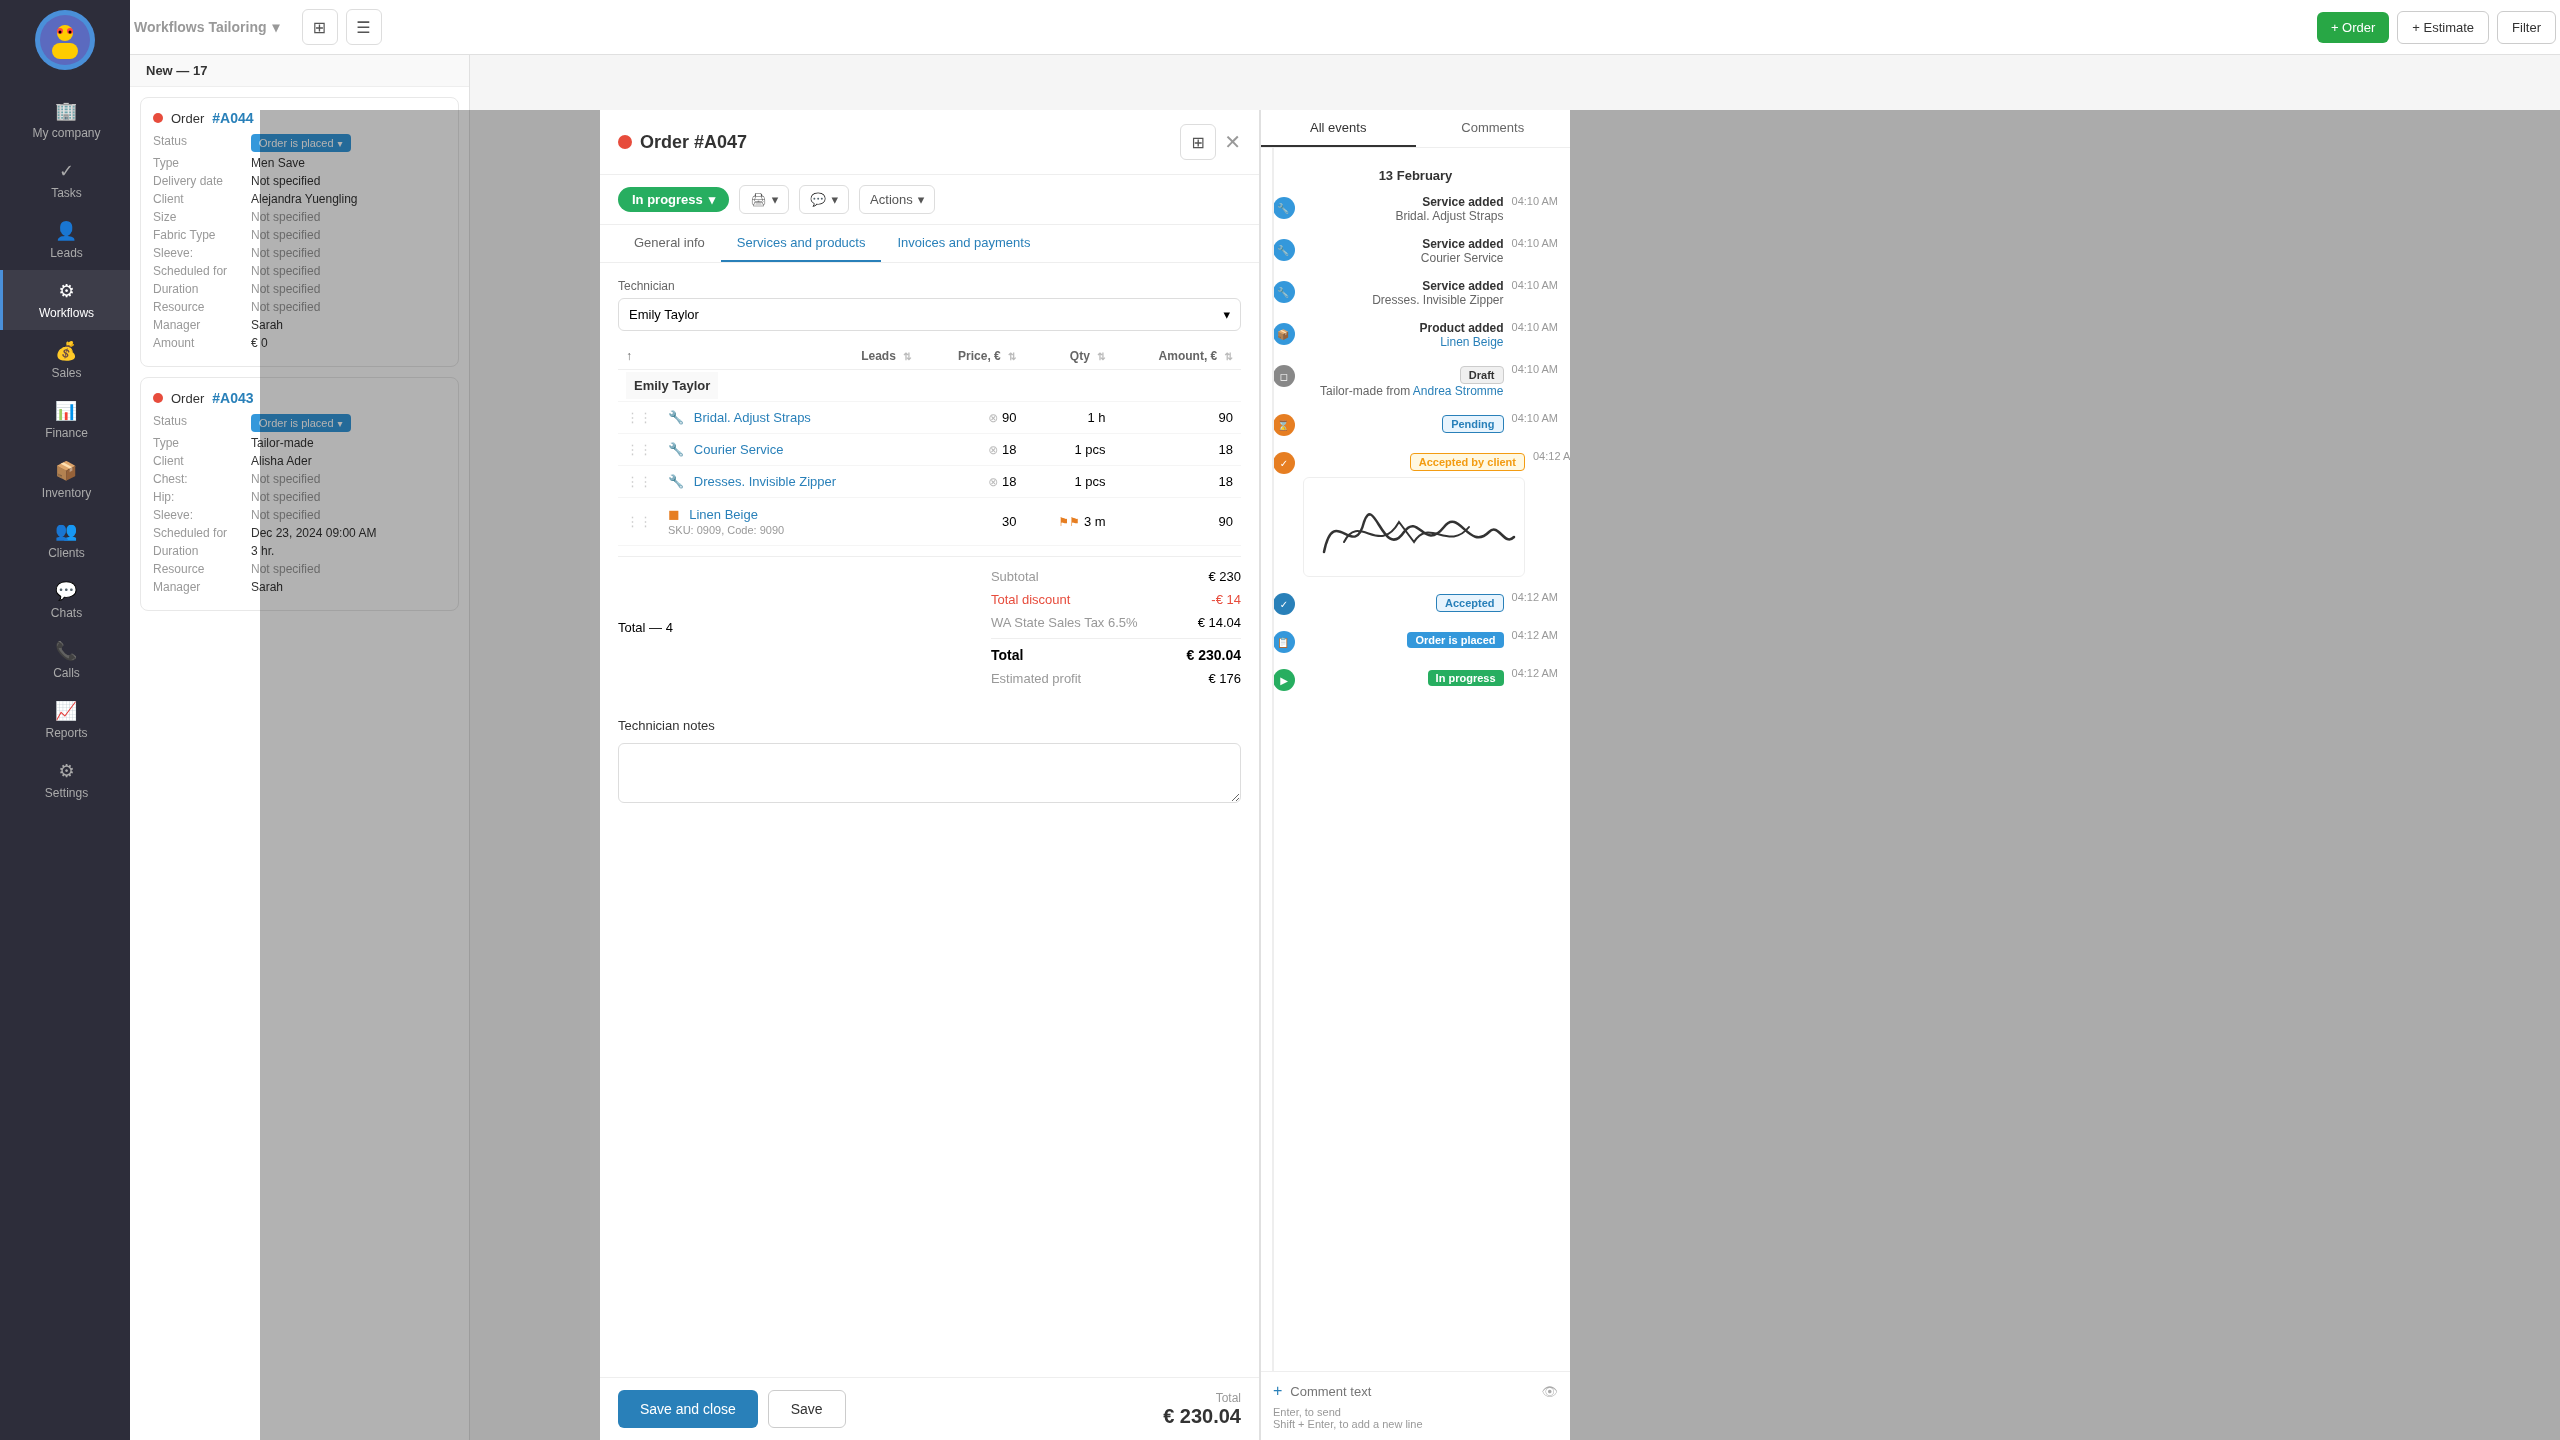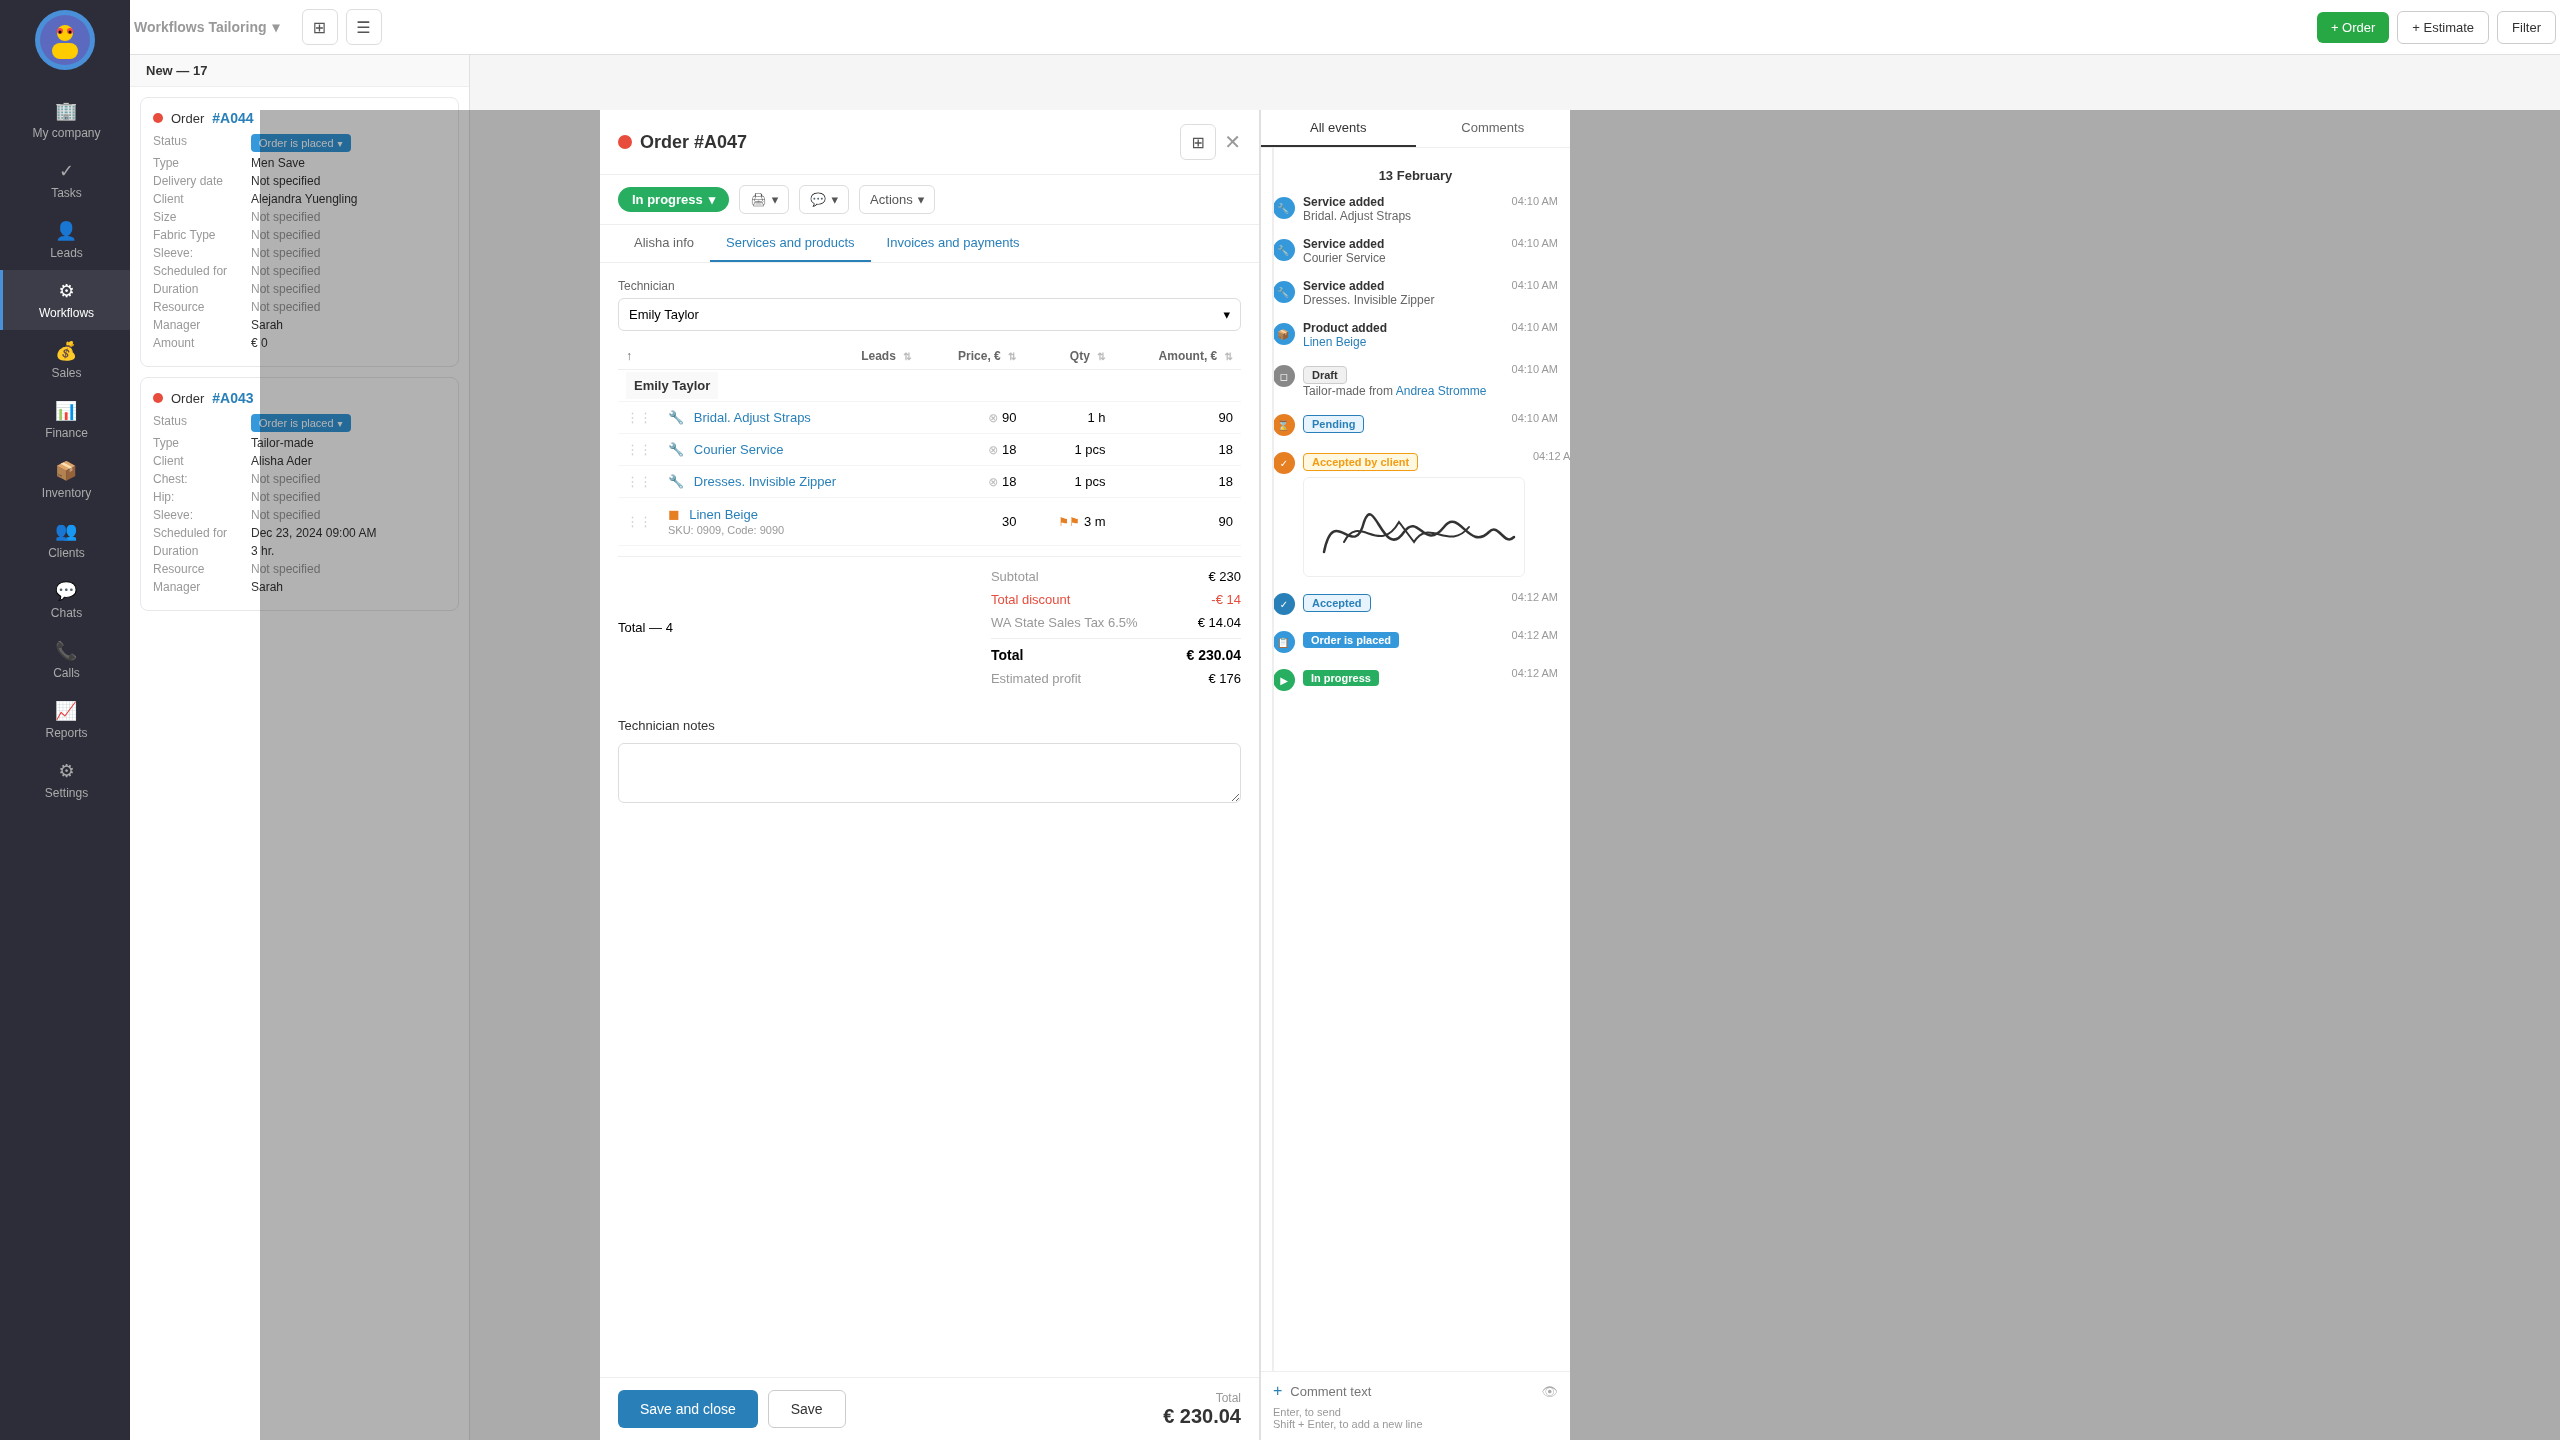--- a/index.html
+++ b/index.html
@@ -161,21 +161,21 @@
     }
     .activity-tabs { display: flex; border-bottom: 1px solid #eee; }
     .activity-tab { flex: 1; padding: 10px; text-align: center; font-size: 13px; cursor: pointer; color: #666; border-bottom: 2px solid transparent; }
     .activity-tab.active { color: #333; border-bottom-color: #333; font-weight: 500; }
     .activity-body { flex: 1; overflow-y: auto; padding: 12px; }
     .activity-date-header { text-align: center; font-weight: 600; font-size: 13px; color: #333; margin: 8px 0 12px; }
     .activity-item { display: flex; gap: 8px; margin-bottom: 14px; }
     .activity-icon { width: 22px; height: 22px; border-radius: 50%; background: #3498db; flex-shrink: 0; display: flex; align-items: center; justify-content: center; color: #fff; font-size: 10px; margin-top: 2px; }
     .activity-icon.orange { background: #e67e22; }
     .activity-icon.green { background: #27ae60; }
-    .activity-content { flex: 1; }
+    .activity-content { flex: 1; text-align: right; }
     .activity-title { font-size: 12px; font-weight: 600; color: #333; }
     .activity-subtitle { font-size: 12px; color: #666; }
     .activity-time { font-size: 11px; color: #999; margin-left: auto; white-space: nowrap; }
     .activity-badge { display: inline-block; padding: 2px 8px; border-radius: 4px; font-size: 11px; font-weight: 600; margin-top: 3px; }
     .badge-draft { background: #f0f0f0; color: #333; border: 1px solid #ccc; }
     .badge-pending { background: #e8f4fd; color: #2980b9; border: 1px solid #2980b9; }
     .badge-accepted { background: #e8f4fd; color: #2980b9; border: 1px solid #2980b9; }
     .badge-accepted-client { background: #fff8e1; color: #f39c12; border: 1px solid #f39c12; }
     .badge-order-placed { background: #3498db; color: #fff; }
     .badge-in-progress { background: #27ae60; color: #fff; }
@@ -420,21 +420,21 @@
               <span>▾</span>
             </button>
             <button class="icon-btn">
               <span>Actions</span>
               <span>▾</span>
             </button>
           </div>
 
           <div class="modal-tabs">
             <div class="modal-tab">
-              <span>Alisha info</span>
+              <span>General info</span>
             </div>
             <div class="modal-tab active">
               <span>Services and products</span>
             </div>
             <div class="modal-tab" style="color:#2980b9;">
               <span>Invoices and payments</span>
             </div>
           </div>
 
           <div class="modal-body">

